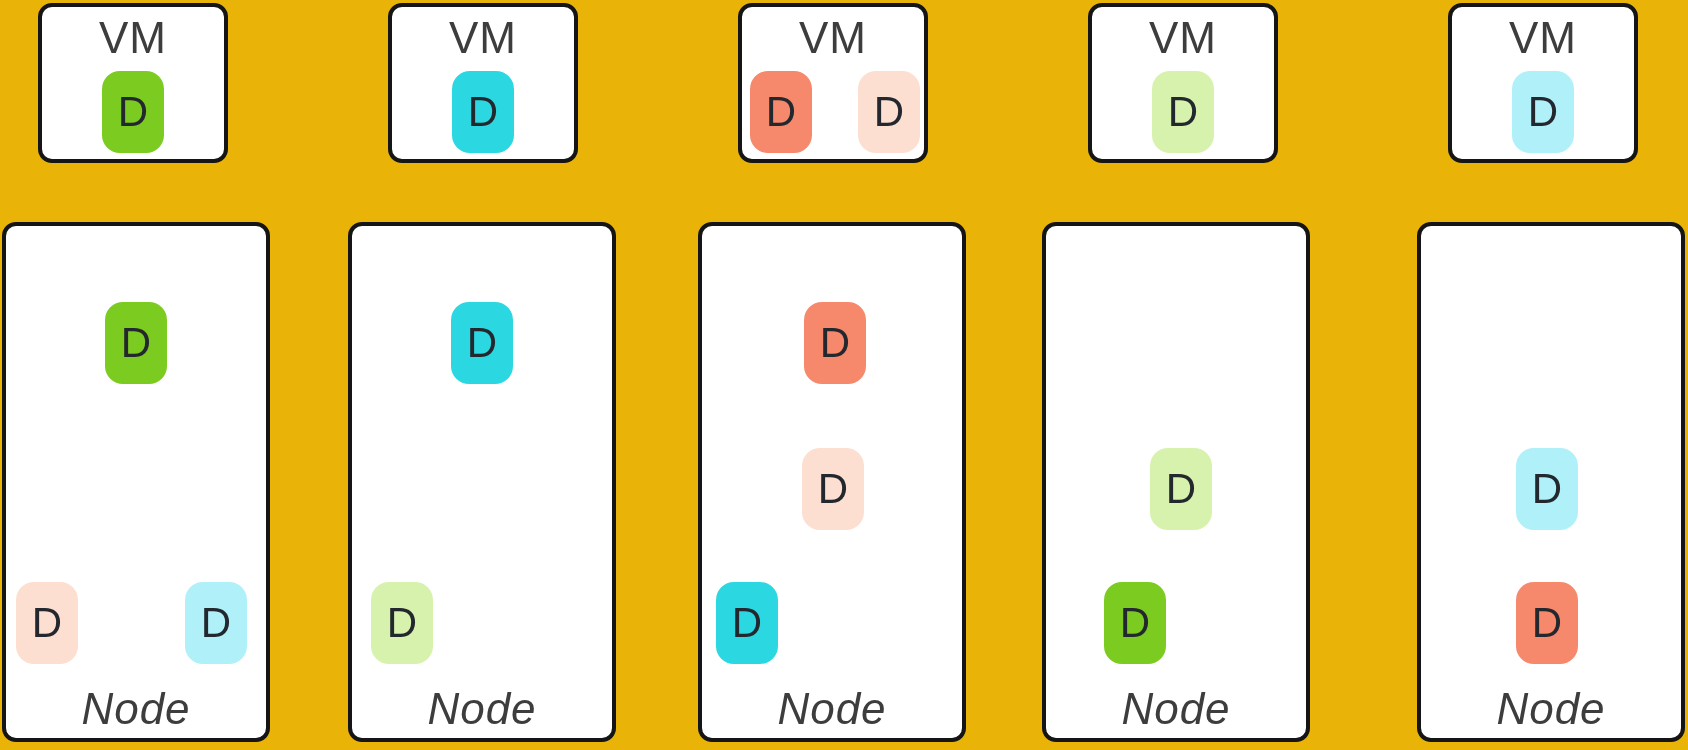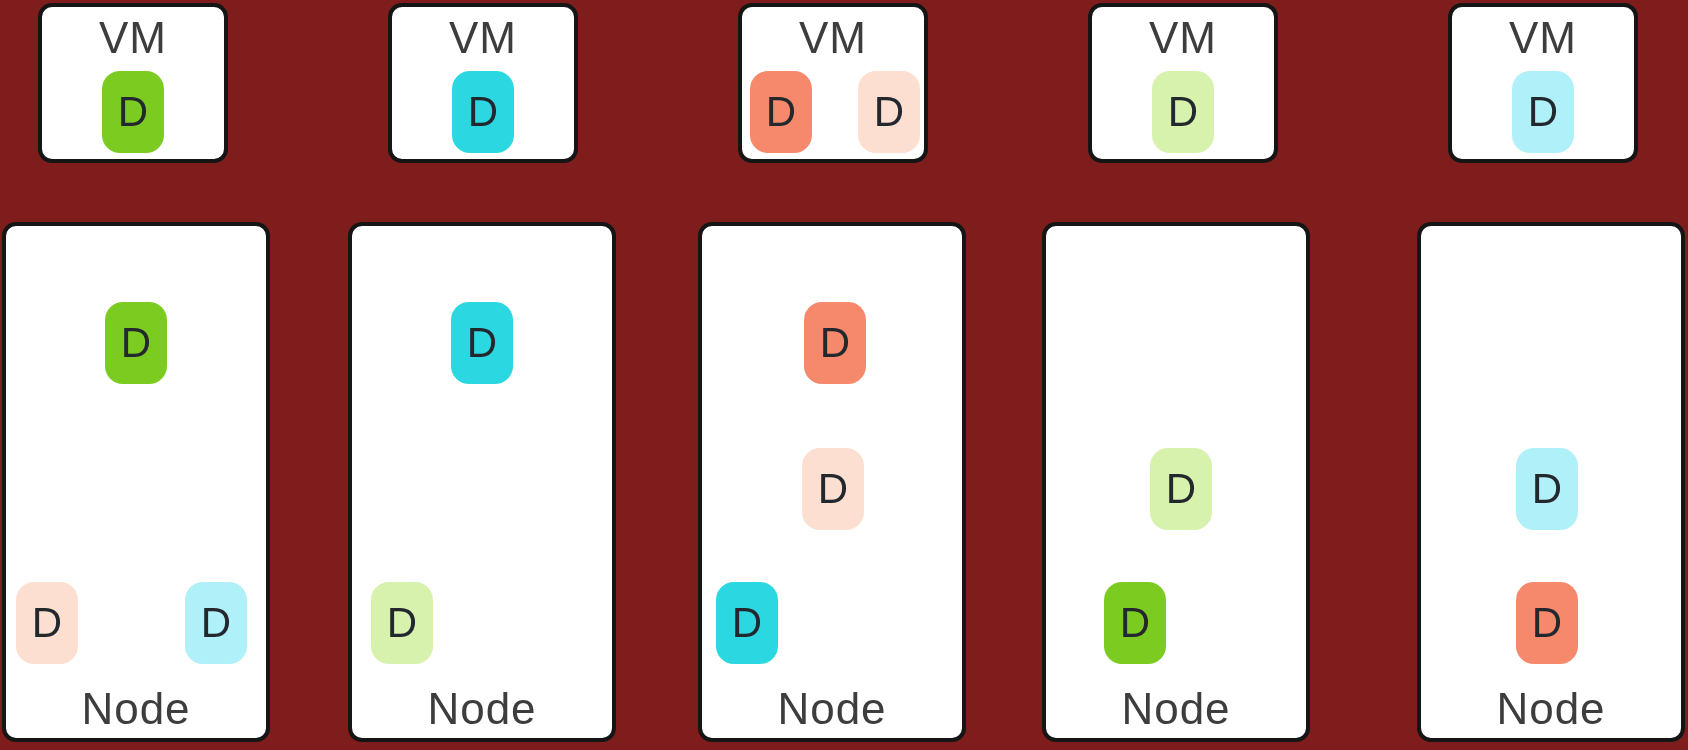--- a/index.html
+++ b/index.html
@@ -4,21 +4,21 @@
 <style>
   html, body {
     margin: 0;
     padding: 0;
     background: #000000;
   }
   #canvas {
     position: relative;
     width: 1688px;
     height: 750px;
-    background: #7f1d1d;
+    background: #eab308;
     overflow: hidden;
     font-family: "Liberation Sans", "DejaVu Sans", sans-serif;
   }
   .box {
     position: absolute;
     background: #ffffff;
     border: 4px solid #151515;
     border-radius: 14px;
     box-sizing: border-box;
   }
@@ -27,21 +27,21 @@
     left: 0;
     width: 100%;
     text-align: center;
     color: #3d3d3d;
     font-size: 44px;
     font-weight: 300;
     letter-spacing: 1px;
     pointer-events: none;
   }
   .vm-label { top: 6px; }
-  .node-label { bottom: 4px; }
+  .node-label { bottom: 4px; font-style: italic; }
   .disk-chip {
     position: absolute;
     width: 62px;
     height: 82px;
     border-radius: 18px;
     display: flex;
     align-items: center;
     justify-content: center;
     color: #23272e;
     font-size: 42px;

